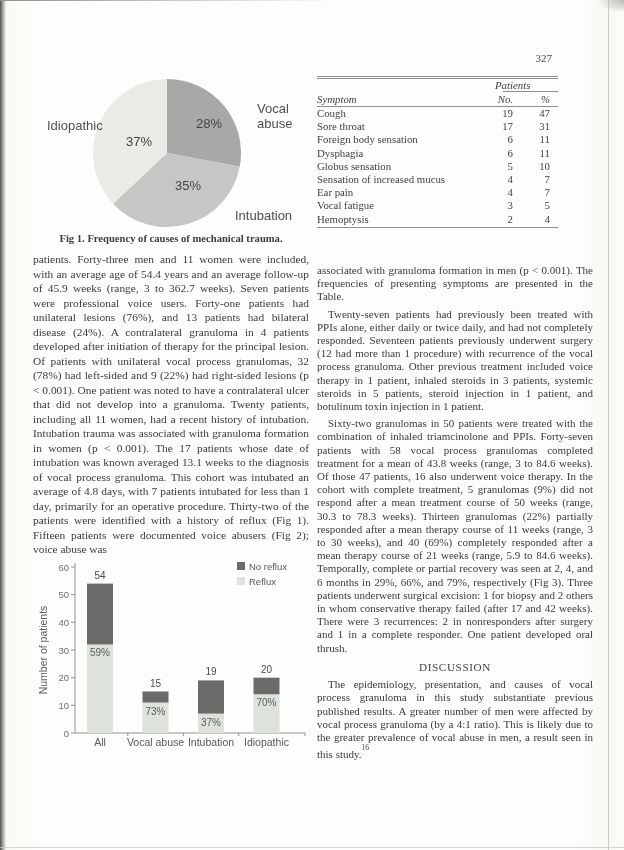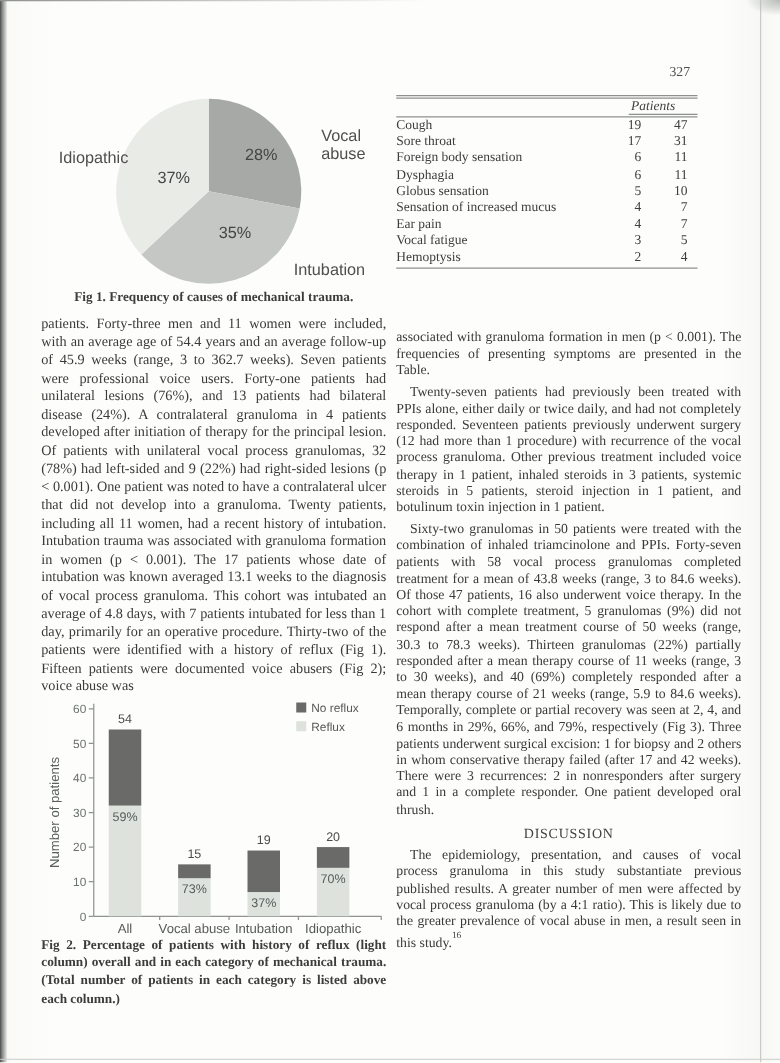--- a/index.html
+++ b/index.html
@@ -37,21 +37,21 @@
   .fig1-cap { position:absolute; top:164px; left:0; right:0; text-align:center; }
 
   
   .symptoms-table {
     position:absolute; left:317px; top:76px; width:241px;
     font-size:10.8px; color:#3e3e3e;
   }
   .tbl-title { text-align:center; letter-spacing:.2px; color:#474747; line-height:13px; margin-bottom:3px; }
   .tbl-rule-double { height:3px; border-top:1px solid #8d918d; border-bottom:1px solid #8d918d; }
   .tbl-grouphead { position:relative; height:12px; line-height:12px; }
-  .tbl-grouphead span { position:absolute; left:178px; right:8px; text-align:center; font-style:italic; }
+  .tbl-grouphead span { position:absolute; left:178px; right:8px; font-style:italic; }
   .tbl-shortrule { margin-left:186px; border-bottom:1px solid #8d918d; }
   .trow { display:flex; line-height:13.2px; padding-right:8px; }
   .trow.thead { font-style:italic; line-height:12px; padding-top:1px; }
   .c-sym { flex:1; }
   .c-no { width:40px; text-align:right; }
   .c-pct { width:37px; text-align:right; }
   .tbl-headrule { border-bottom:1px solid #8d918d; margin-top:1px; }
   .tbl-bottomrule { border-bottom:1px solid #8d918d; margin-top:1px; }
 
   
@@ -110,20 +110,25 @@
       <span>Frequency of causes of mechanical trauma.</span>
     </div>
   </div>
 
   <div class="symptoms-table">
     <div class="tbl-rule-double"></div>
     <div class="tbl-grouphead">
       <span>Patients</span>
     </div>
     <div class="tbl-shortrule"></div>
+    <div class="trow thead">
+      <span class="c-sym">Symptom</span>
+      <span class="c-no">No.</span>
+      <span class="c-pct">%</span>
+    </div>
     <div class="tbl-headrule"></div>
     <div>
         <div class="trow">
           <span class="c-sym">Cough</span>
           <span class="c-no">19</span>
           <span class="c-pct">47</span>
         </div>
         <div class="trow">
           <span class="c-sym">Sore throat</span>
           <span class="c-no">17</span>
@@ -214,24 +219,20 @@
         <text x="233.5" y="116.66666666666667" text-anchor="middle" class="bar-total">20</text>
         <text x="233.5" y="150.26666666666665" text-anchor="middle" class="bar-pct">70%</text>
         <text x="233.5" y="190" text-anchor="middle" class="bar-cat">Idiopathic</text>
         <rect x="204" y="6" width="8" height="8" fill="#6a6b68"></rect>
         <text x="216" y="13.5" class="bar-legend">No reflux</text>
         <rect x="204" y="21" width="8" height="8" fill="#dde2dd"></rect>
         <text x="216" y="28.5" class="bar-legend">Reflux</text>
         <text x="14" y="94" transform="rotate(-90 14 94)" text-anchor="middle" class="bar-ylabel">Number of patients</text>
       </svg>
   </div>
-  <div class="fig-caption fig2-cap">
-    <b>Fig 2.</b>
-    <span>Percentage of patients with history of reflux (light column) overall and in each category of mechanical trauma. (Total number of patients in each category is listed above each column.)</span>
-  </div>
 
   <div class="right-text">
     <p>associated with granuloma formation in men (p &lt; 0.001). The frequencies of presenting symptoms are presented in the Table.</p>
     <p class="indent">Twenty-seven patients had previously been treated with PPIs alone, either daily or twice daily, and had not completely responded. Seventeen patients previously underwent surgery (12 had more than 1 procedure) with recurrence of the vocal process granuloma. Other previous treatment included voice therapy in 1 patient, inhaled steroids in 3 patients, systemic steroids in 5 patients, steroid injection in 1 patient, and botulinum toxin injection in 1 patient.</p>
     <p class="indent">Sixty-two granulomas in 50 patients were treated with the combination of inhaled triamcinolone and PPIs. Forty-seven patients with 58 vocal process granulomas completed treatment for a mean of 43.8 weeks (range, 3 to 84.6 weeks). Of those 47 patients, 16 also underwent voice therapy. In the cohort with complete treatment, 5 granulomas (9%) did not respond after a mean treatment course of 50 weeks (range, 30.3 to 78.3 weeks). Thirteen granulomas (22%) partially responded after a mean therapy course of 11 weeks (range, 3 to 30 weeks), and 40 (69%) completely responded after a mean therapy course of 21 weeks (range, 5.9 to 84.6 weeks). Temporally, complete or partial recovery was seen at 2, 4, and 6 months in 29%, 66%, and 79%, respectively (Fig 3). Three patients underwent surgical excision: 1 for biopsy and 2 others in whom conservative therapy failed (after 17 and 42 weeks). There were 3 recurrences: 2 in nonresponders after surgery and 1 in a complete responder. One patient developed oral thrush.</p>
     <div class="discussion-head">DISCUSSION</div>
     <p class="indent"><span>The epidemiology, presentation, and causes of vocal process granuloma in this study substantiate previous published results. A greater number of men were affected by vocal process granuloma (by a 4:1 ratio). This is likely due to the greater prevalence of vocal abuse in men, a result seen in this study.</span><sup class="ref">16</sup></p>
   </div>
 </div>
 

